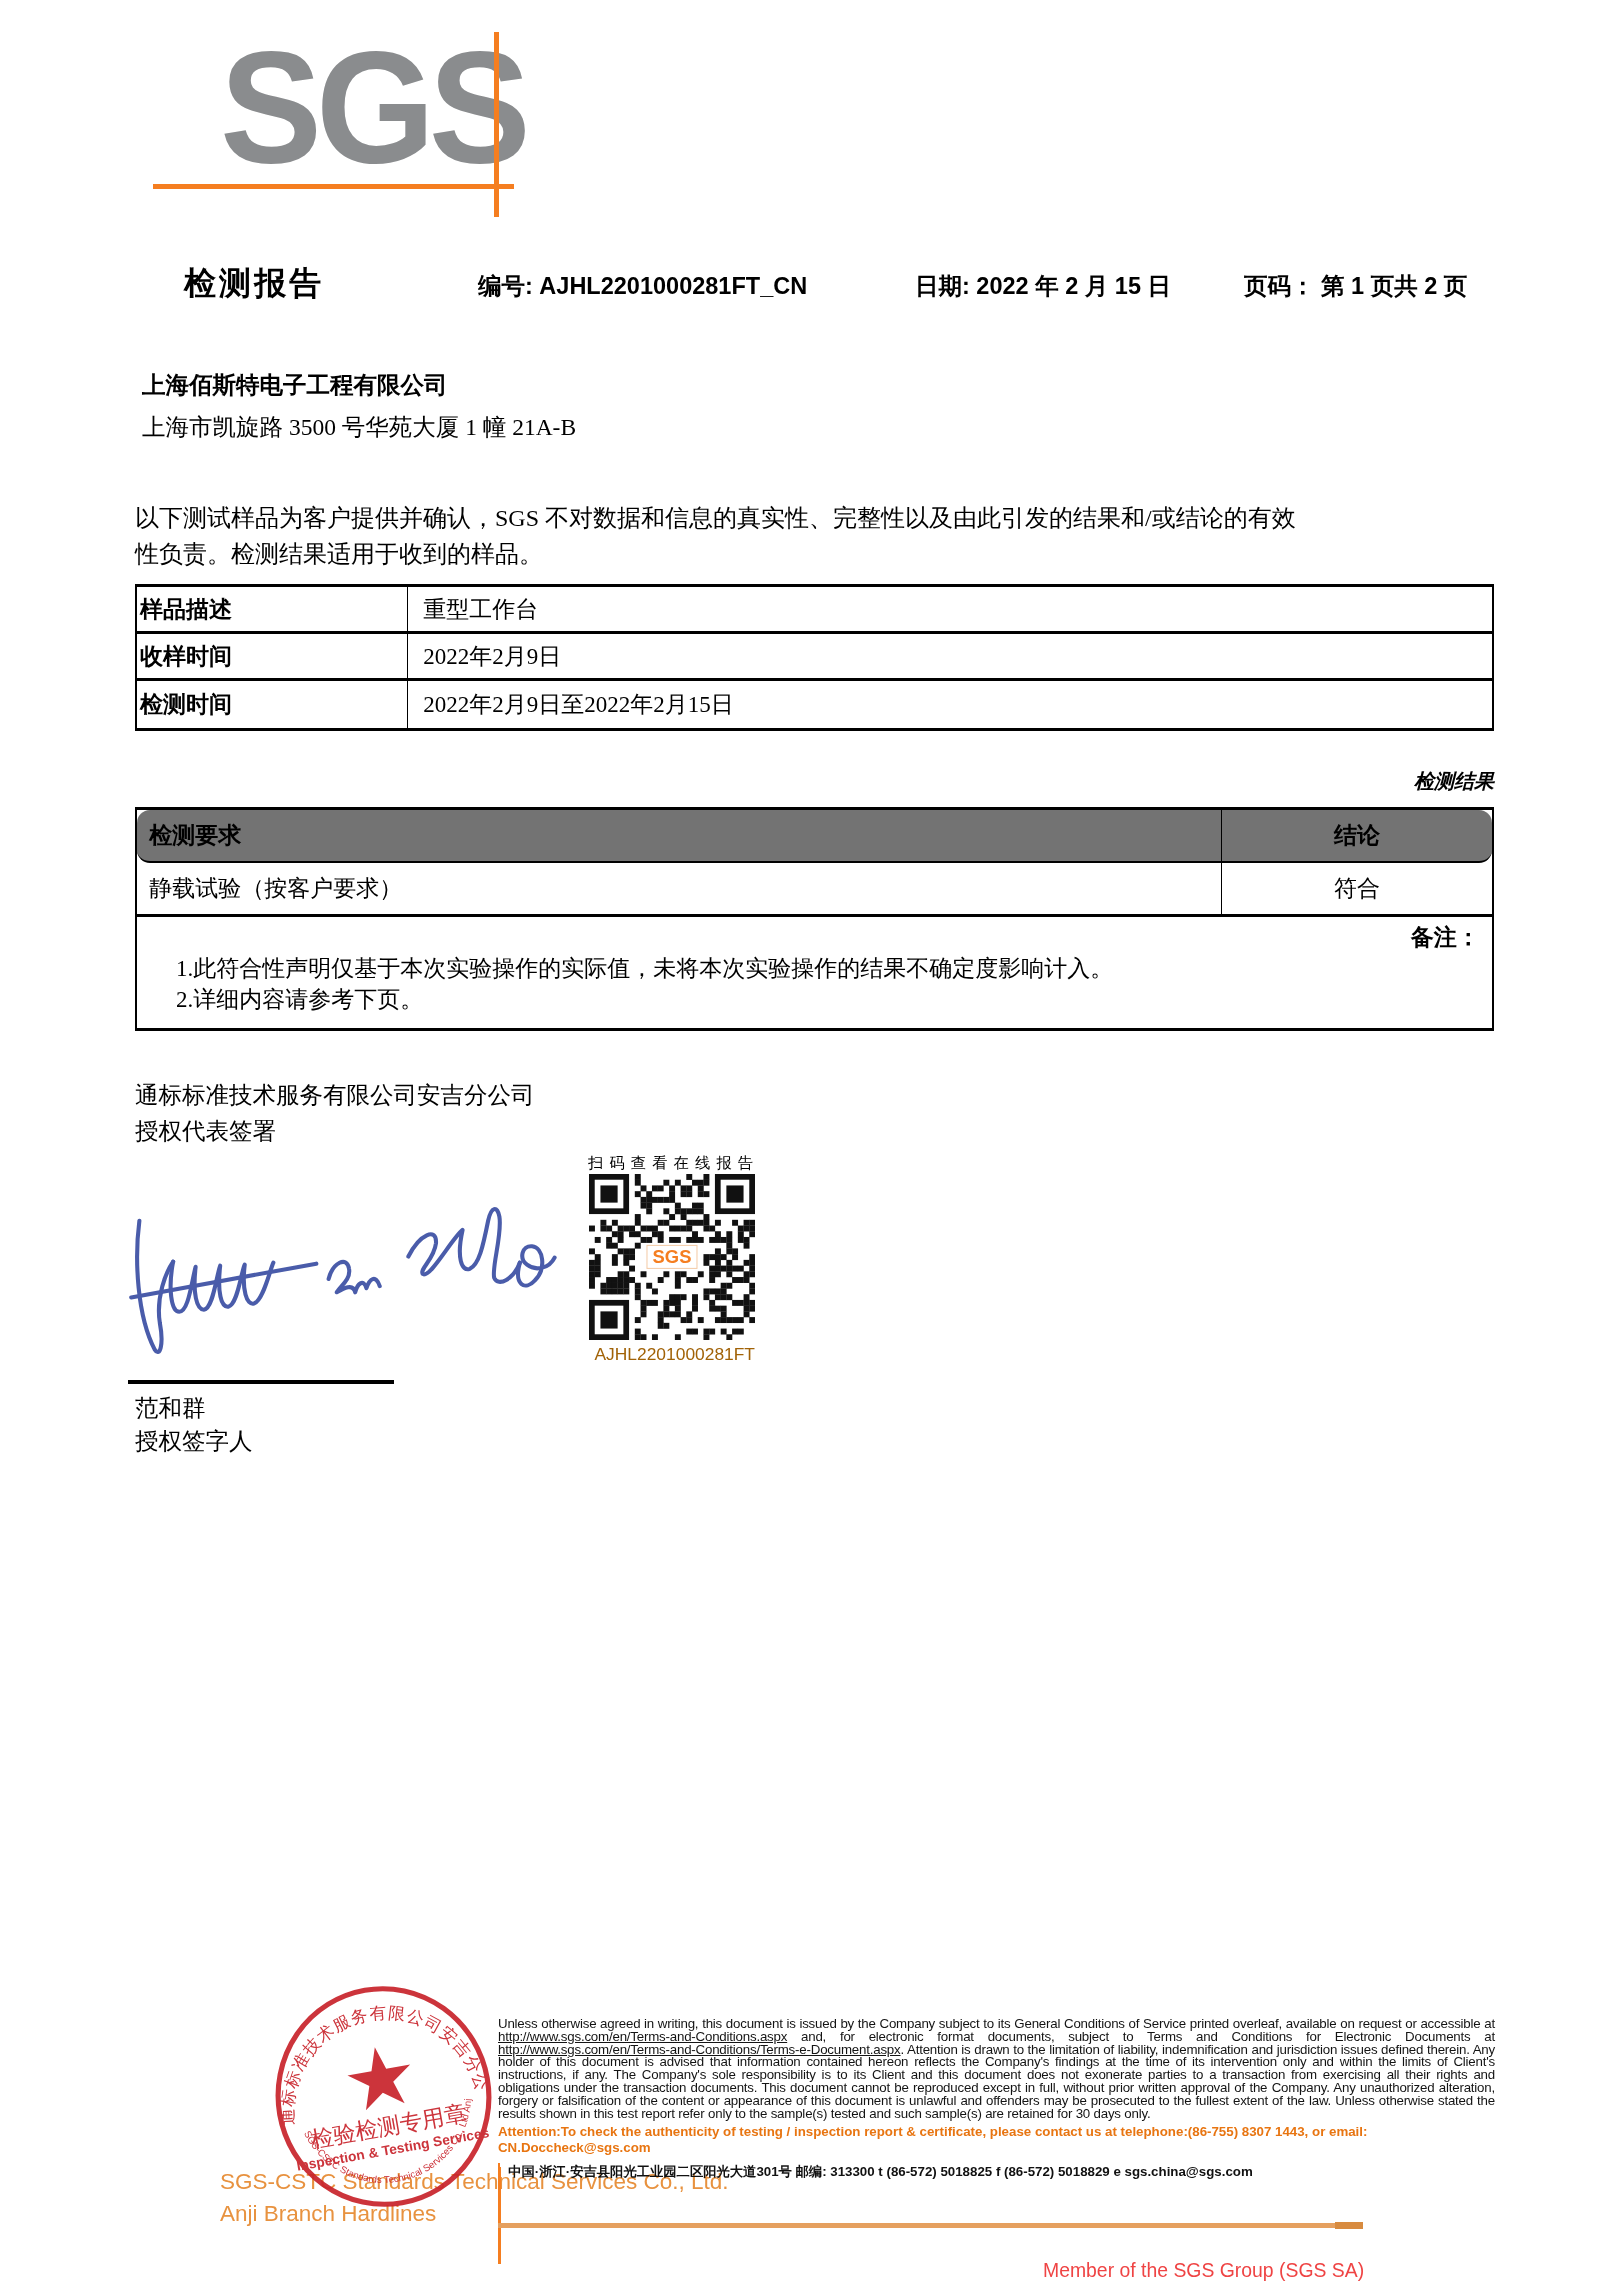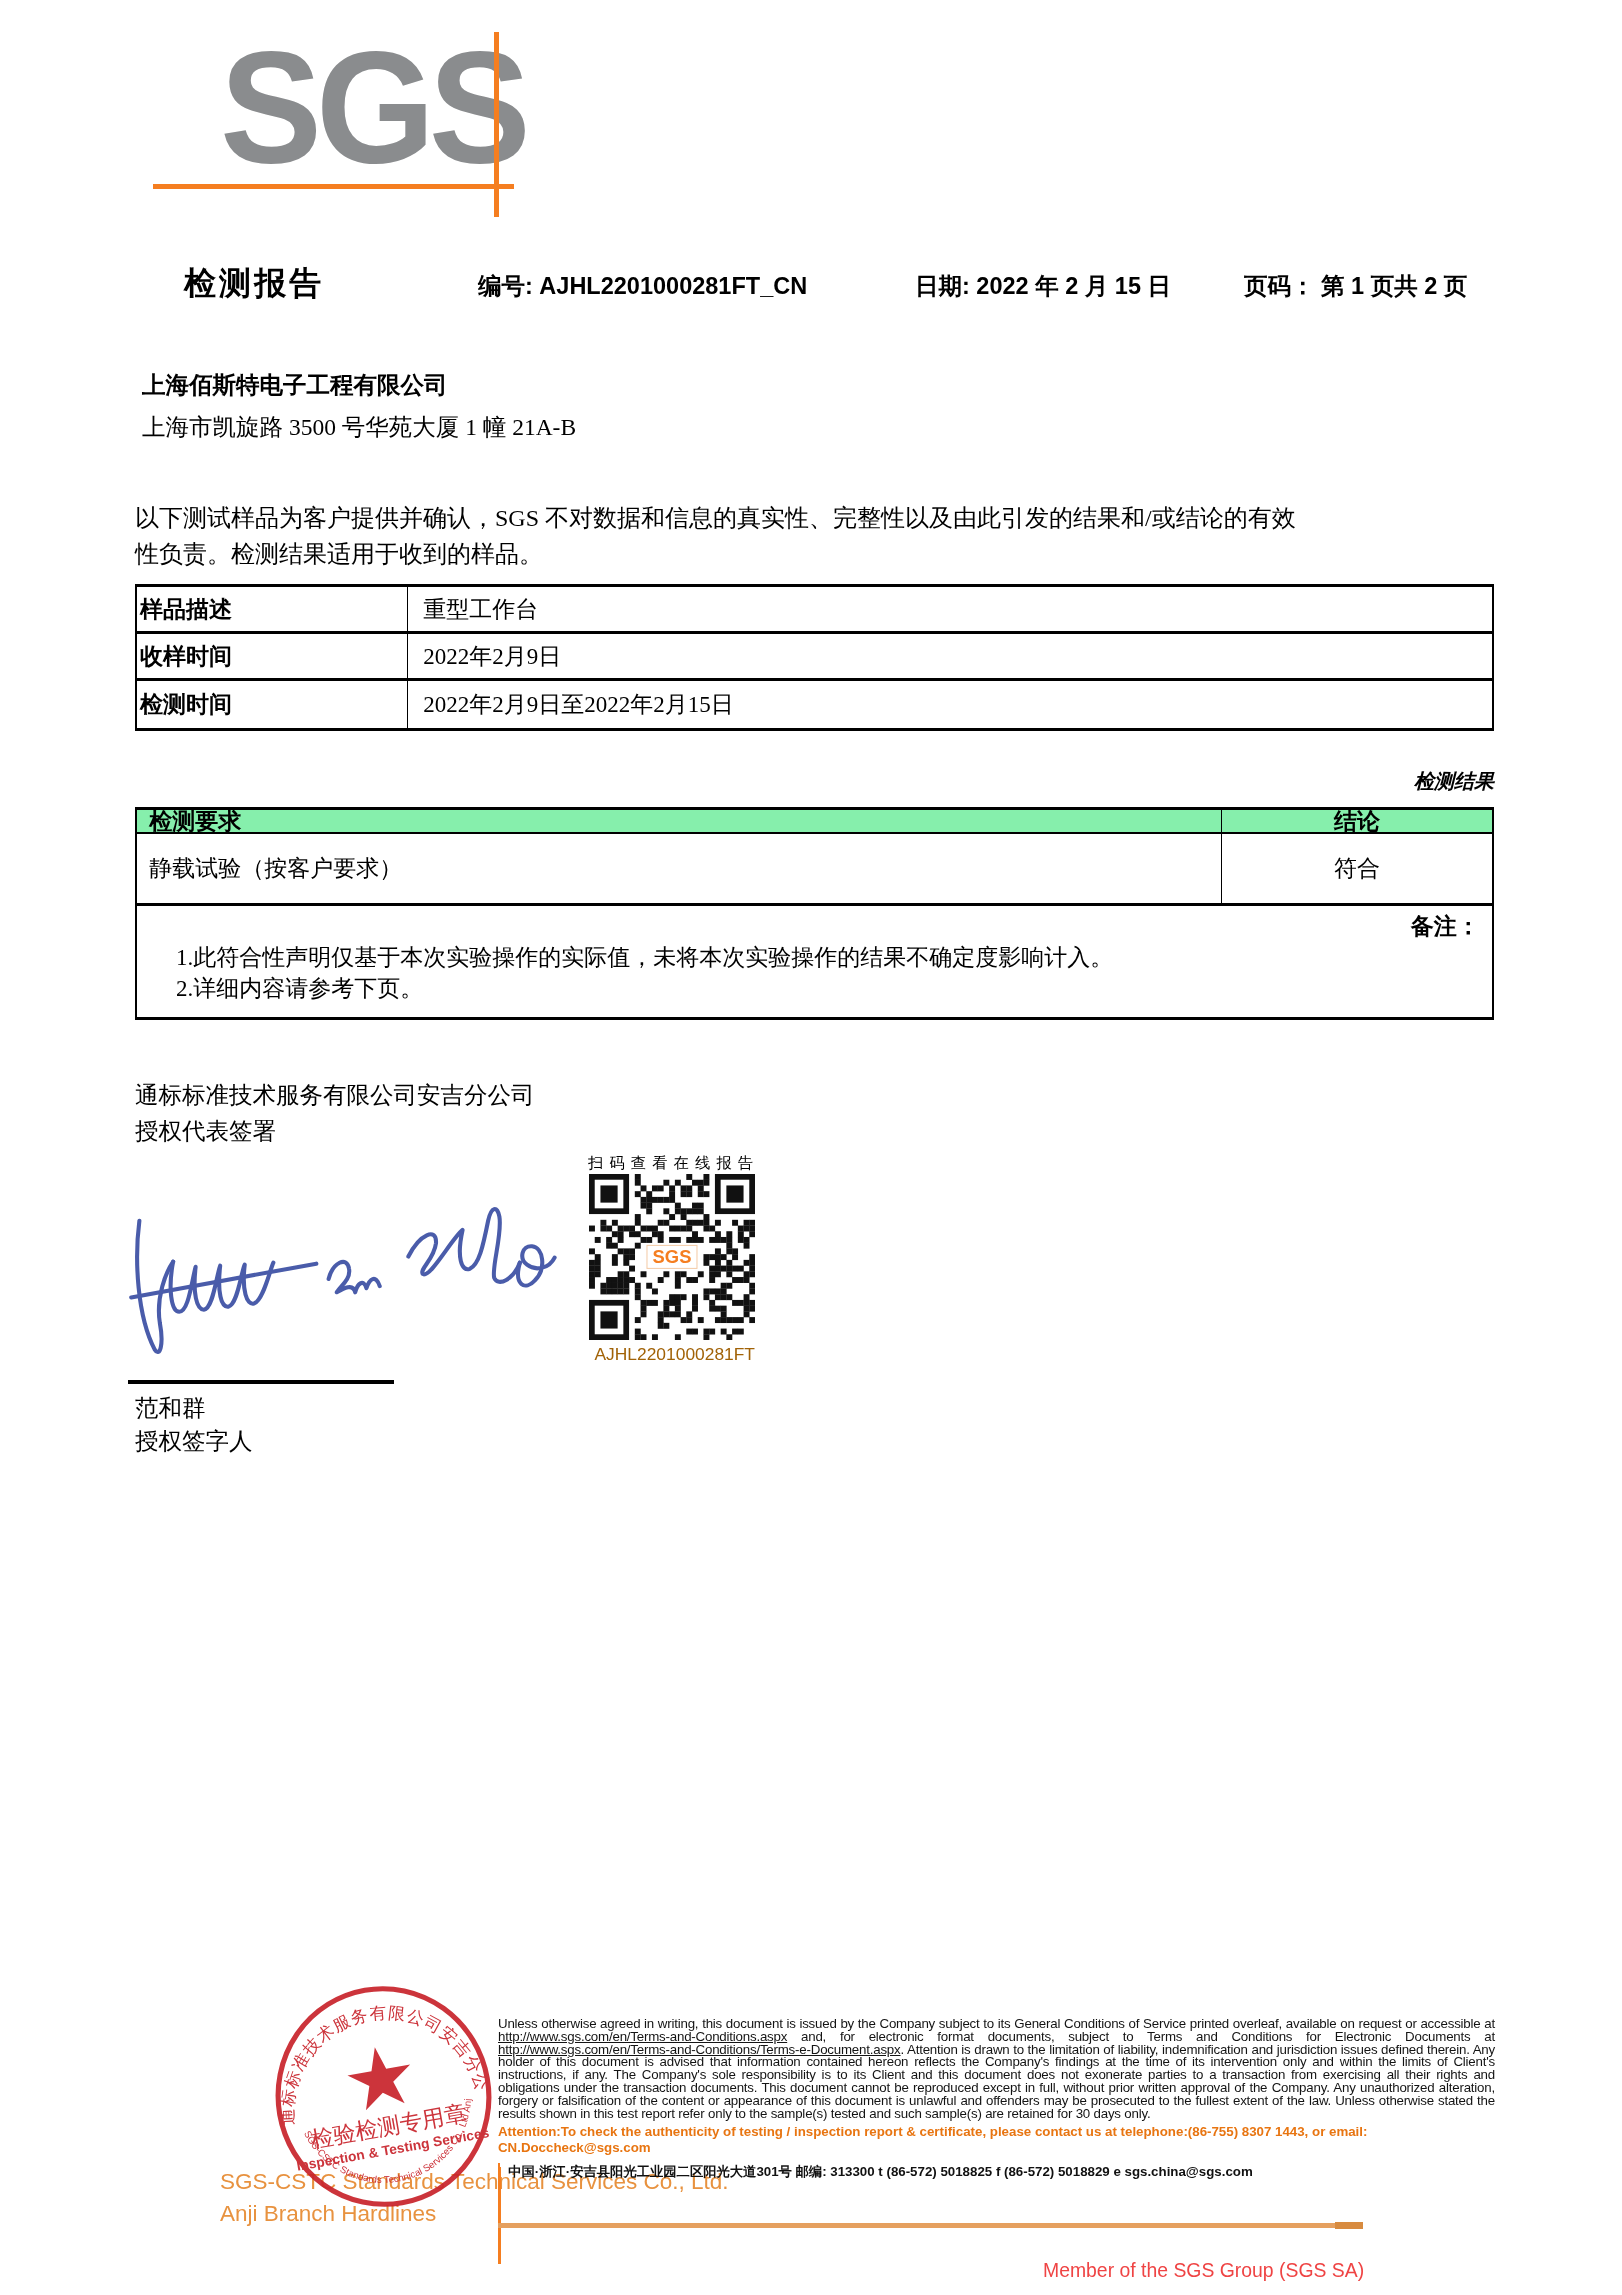--- a/index.html
+++ b/index.html
@@ -34,24 +34,24 @@
   
   .t1 { left:135px; top:584px; width:1359px; border:2px solid #000; border-top-width:3.1px; border-bottom-width:3.1px; }
   .t1-row { display:flex; height:47px; border-bottom:3.1px solid #000; }
   .t1-row:last-child { border-bottom:none; }
   .t1-label { width:271px; border-right:1.5px solid #000; display:flex; align-items:center; padding-left:3px; font-size:23px;font-weight:bold; }
   .t1-value { flex:1; display:flex; align-items:center; padding-left:15.3px; font-size:23px; }
 
   
   .res-heading { left:135px; top:768px; width:1359px; text-align:right; font-size:20px; font-weight:bold;font-style:italic; }
   .t2 { left:135px; top:807px; width:1359px; border:2px solid #000; border-top-width:3.1px; border-bottom-width:3.1px; }
-  .t2-hdr { display:flex; height:24px; background:#86efac; border-bottom:2.6px solid #000; }
+  .t2-hdr { display:flex; height:53px; background:#737373; border-bottom:2.6px solid #000;border-radius:13px; }
   .t2-hdr-req { flex:1; display:flex; align-items:center; padding-left:12.3px; font-size:23px; font-weight:bold; }
   .t2-hdr-con { width:271px; border-left:1.5px solid #000; display:flex; align-items:center; justify-content:center; font-size:23px; font-weight:bold; }
-  .t2-row { display:flex; height:72px; border-bottom:3.1px solid #000; }
+  .t2-row { display:flex; height:54px; border-bottom:3.1px solid #000; }
   .t2-req { flex:1; display:flex; align-items:center; padding-left:12.3px; font-size:23px; }
   .t2-con { width:271px; border-left:1.5px solid #000; display:flex; align-items:center; justify-content:center; font-size:23px; }
   .t2-remarks { padding:6.1px 12.3px 13.3px 12.3px; }
   .remarks-label { font-size:23px; font-weight:bold; line-height:30px; }
   .remark-line { font-size:23px; line-height:31px; display:flex; }
   .remark-no { width:44px; flex:0 0 auto; }
 
   
   .sgs-branch { left:135px; top:1079px; font-size:23.5px; }
   .auth-sign  { left:135px; top:1115px; font-size:23.5px; }

